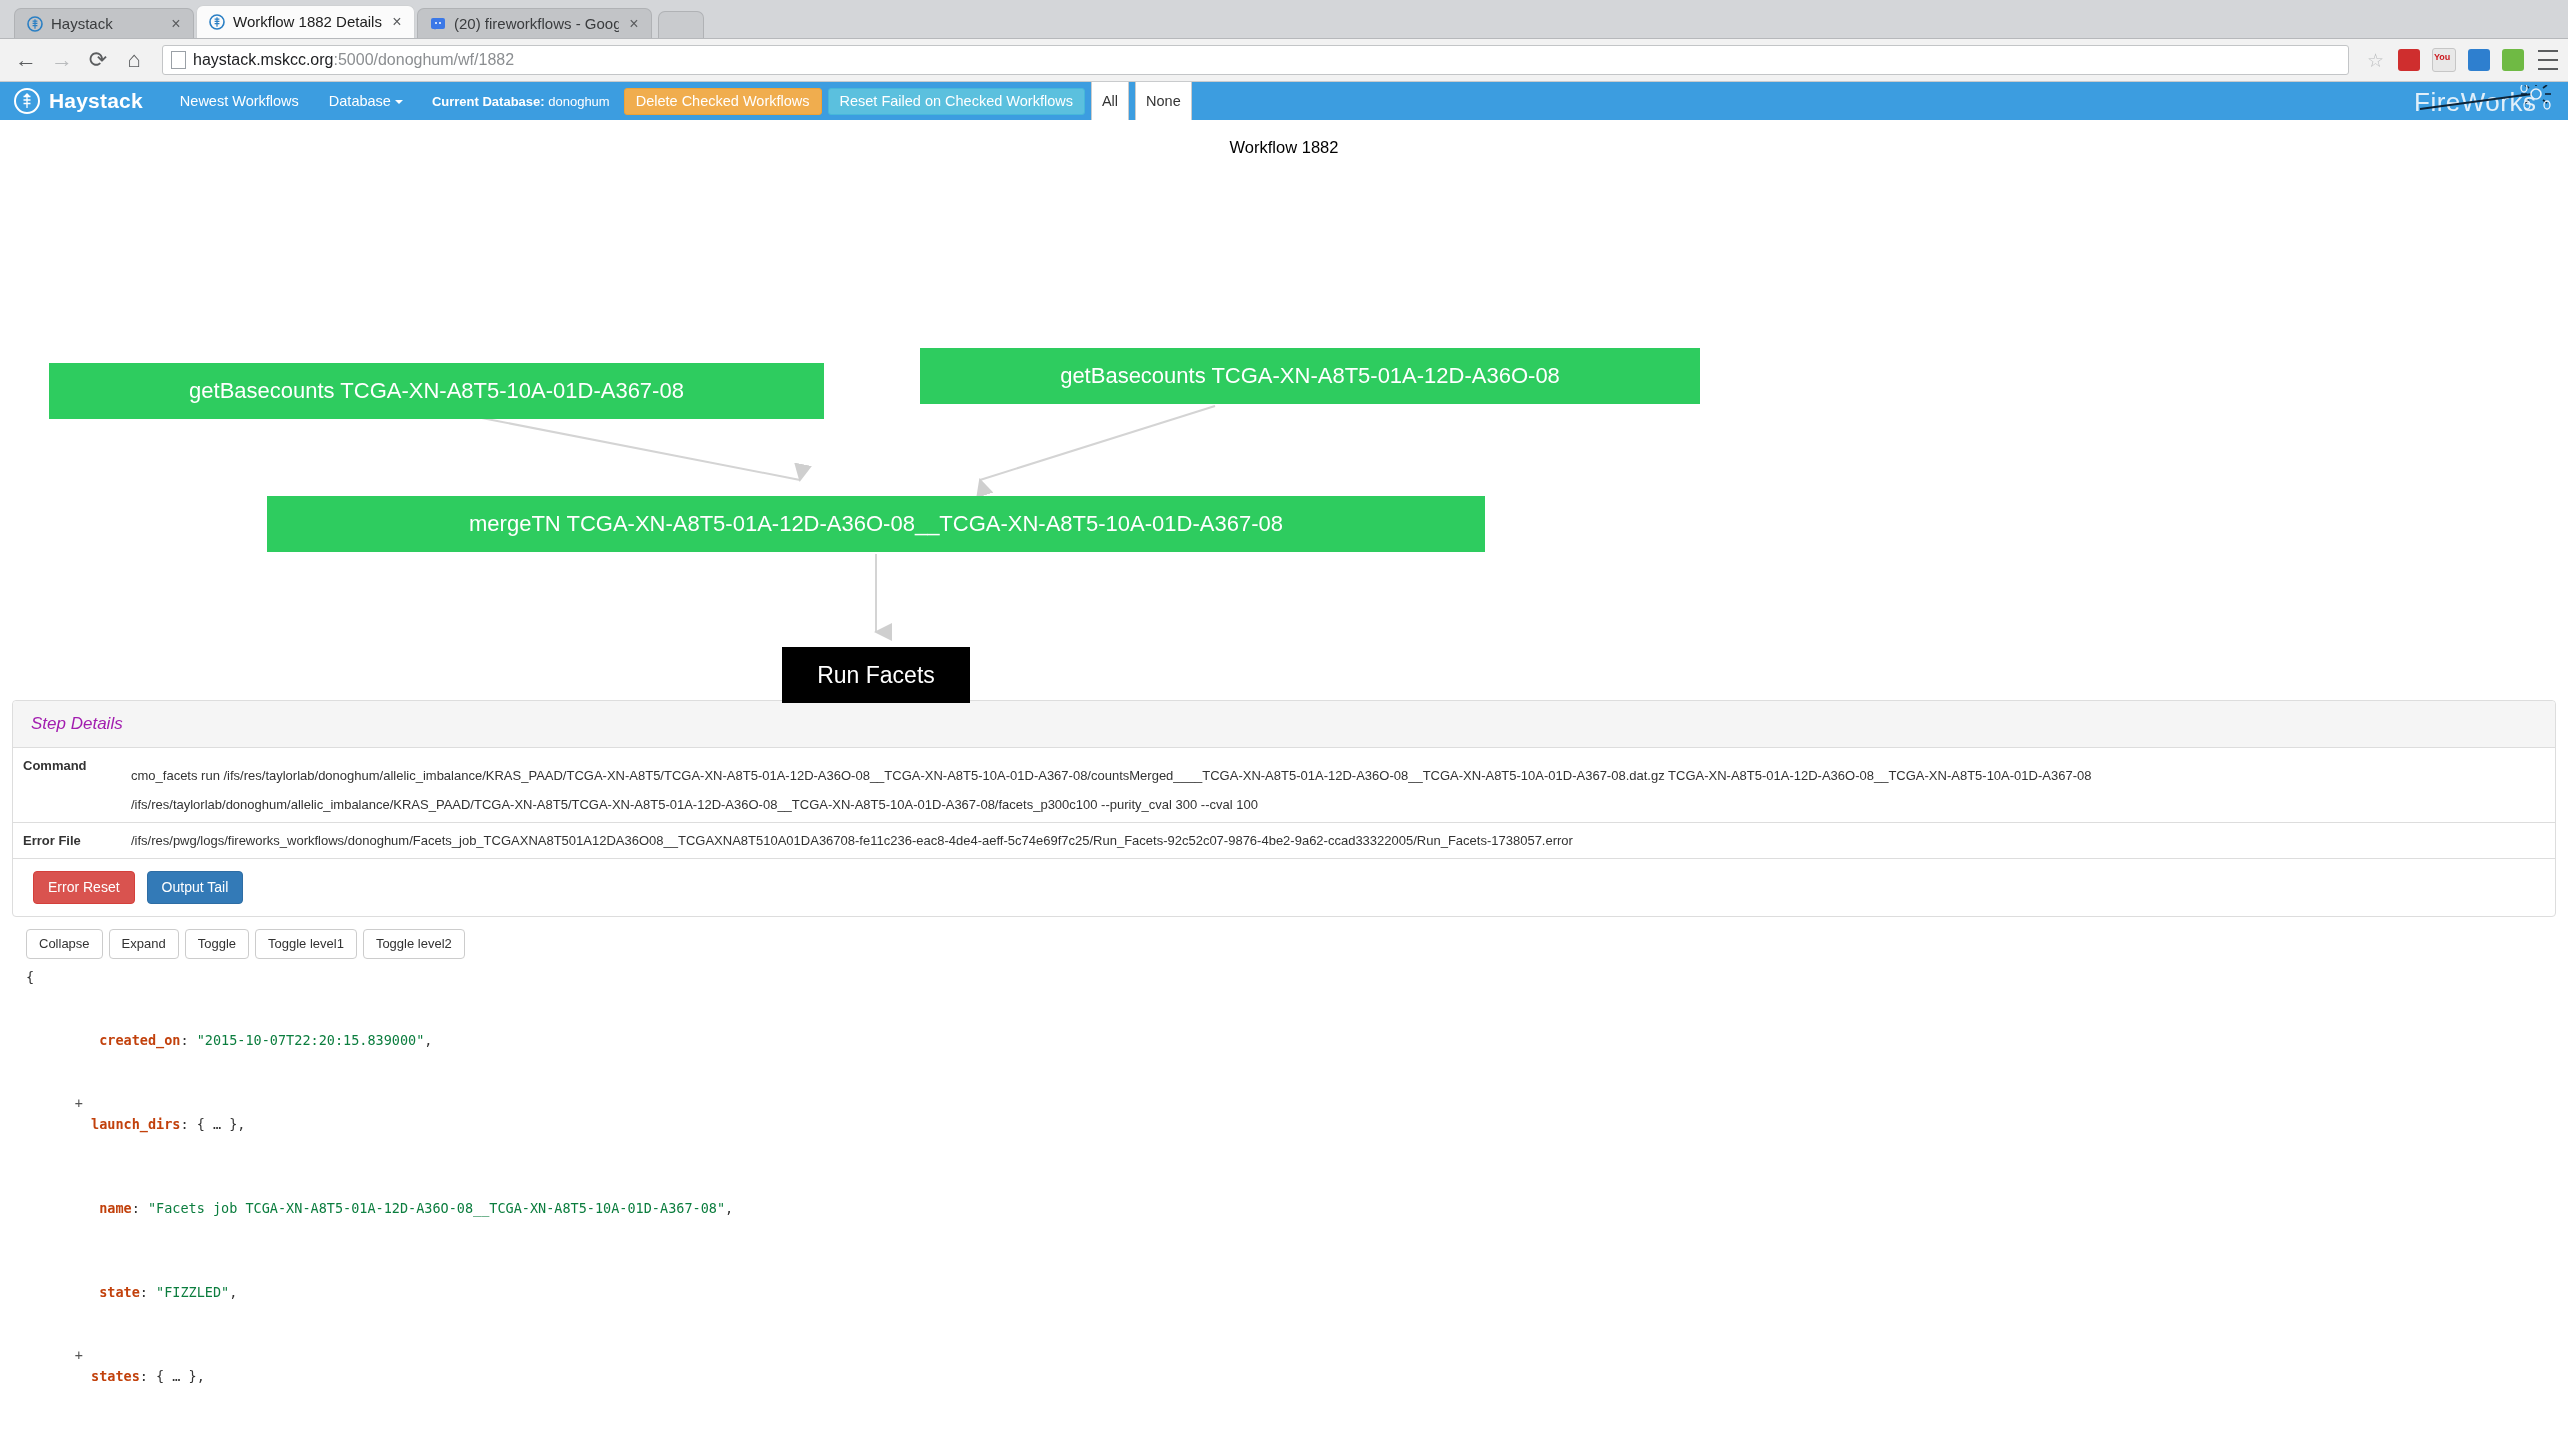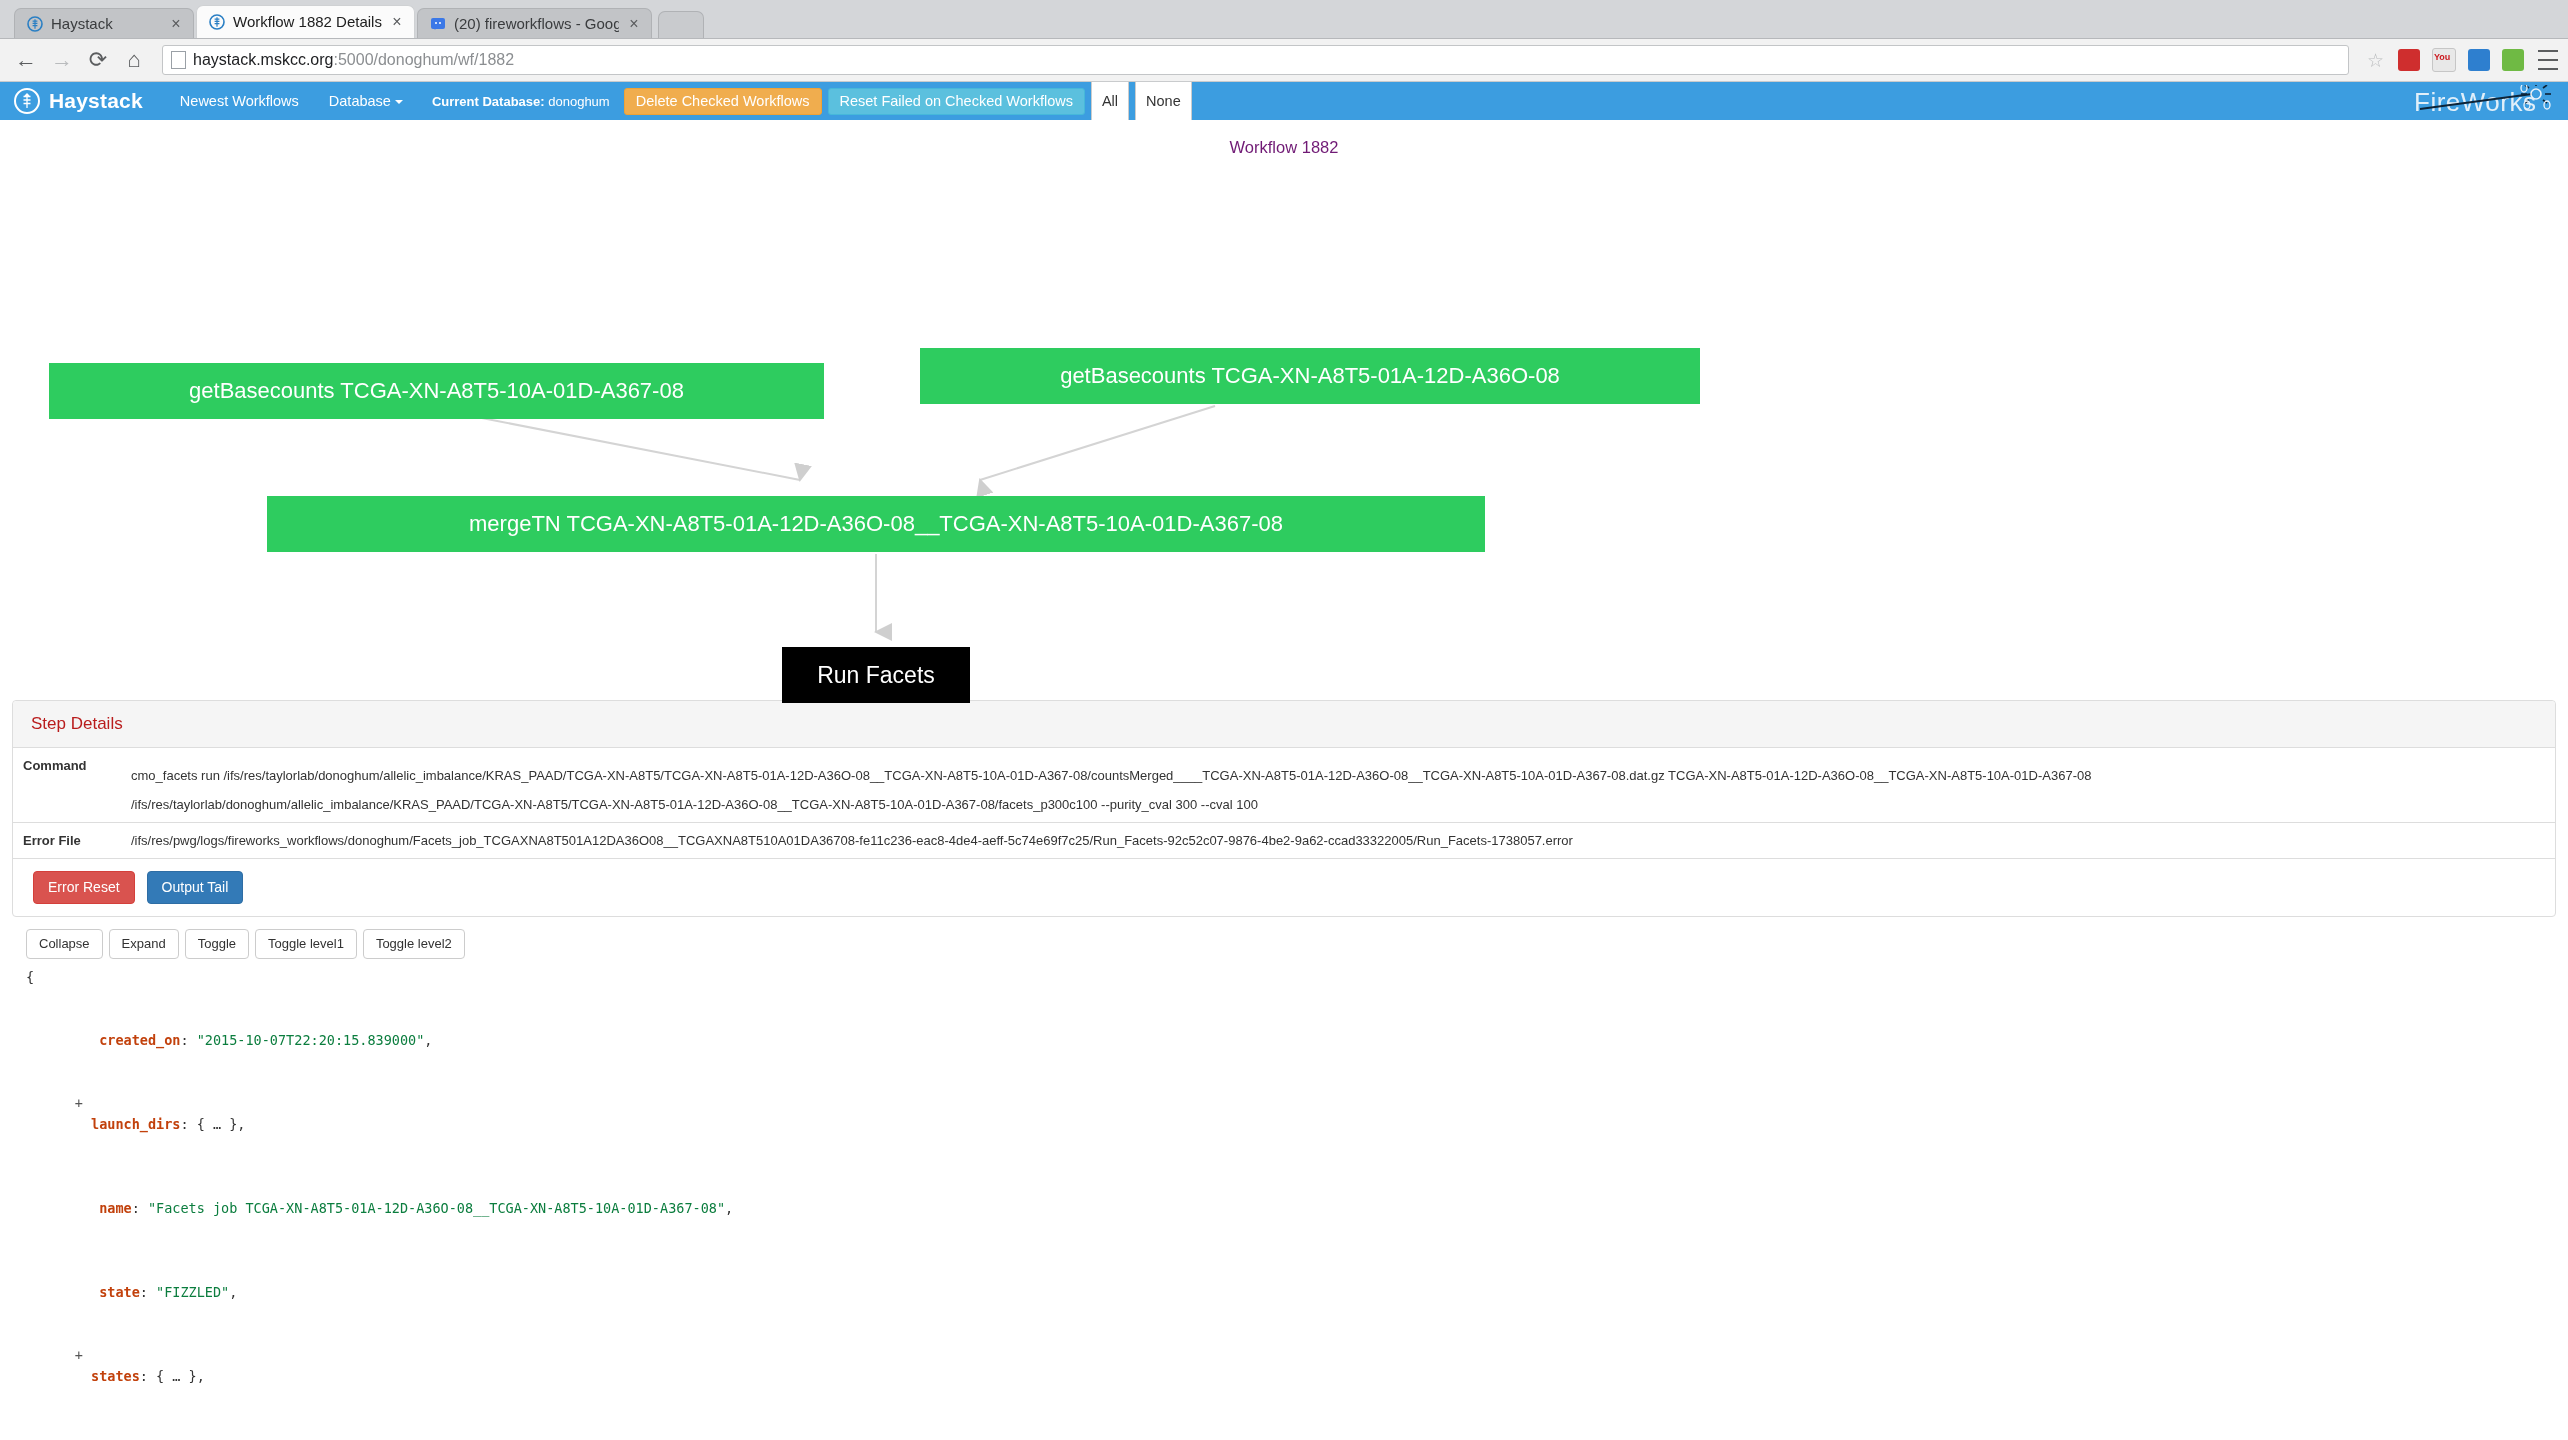--- a/index.html
+++ b/index.html
@@ -100,41 +100,41 @@
   }
   .fw-logo .fw-text{
     font-size:26px;color:#eaf4fb;font-family:"Liberation Sans", sans-serif;
     letter-spacing:0.5px;position:absolute;left:0;top:2px;opacity:.95;
   }
 
   
   .graph-area{position:relative;height:580px;background:#fff;}
   .wf-title{
     position:absolute;left:0;right:0;top:18px;text-align:center;
-    font-size:16.5px;color:#701a75;
+    font-size:16.5px;color:#000000;
   }
   .node{
     position:absolute;display:flex;align-items:center;justify-content:center;
     color:#ffffff;font-size:22px;white-space:nowrap;box-sizing:border-box;
   }
   .node.green{background:#2ecc5f;}
   .node.black{background:#000000;font-size:23px;}
   #node-a{left:49px;top:243px;width:775px;height:56px;}
   #node-b{left:920px;top:228px;width:780px;height:56px;}
   #node-c{left:267px;top:376px;width:1218px;height:56px;}
   #node-d{left:782px;top:527px;width:188px;height:56px;}
   .edges{position:absolute;left:0;top:0;width:2568px;height:580px;}
   .panel{
     border:1px solid #dddddd;border-radius:4px;background:#fff;
     margin:0 12px;
   }
   .panel-head{
     background:#f5f5f5;border-bottom:1px solid #dddddd;
-    padding:13px 18px;font-size:17px;color:#b91c1c;
-    border-top-left-radius:4px;border-top-right-radius:4px;
+    padding:13px 18px;font-size:17px;color:#a21caf;
+    border-top-left-radius:4px;border-top-right-radius:4px;font-style:italic;
   }
   table.det{width:100%;border-collapse:collapse;table-layout:fixed;}
   table.det td{
     padding:8px 10px;border-top:1px solid #dddddd;
     font-size:13px;color:#333333;vertical-align:top;line-height:19px;
   }
   table.det tr:first-child td{border-top:none;}
   td.lbl{width:88px;font-weight:bold;padding-left:22px;white-space:nowrap;}
   td.val{word-break:break-all;padding-right:18px;}
   .cmd-line{display:block;margin-top:10px;}

